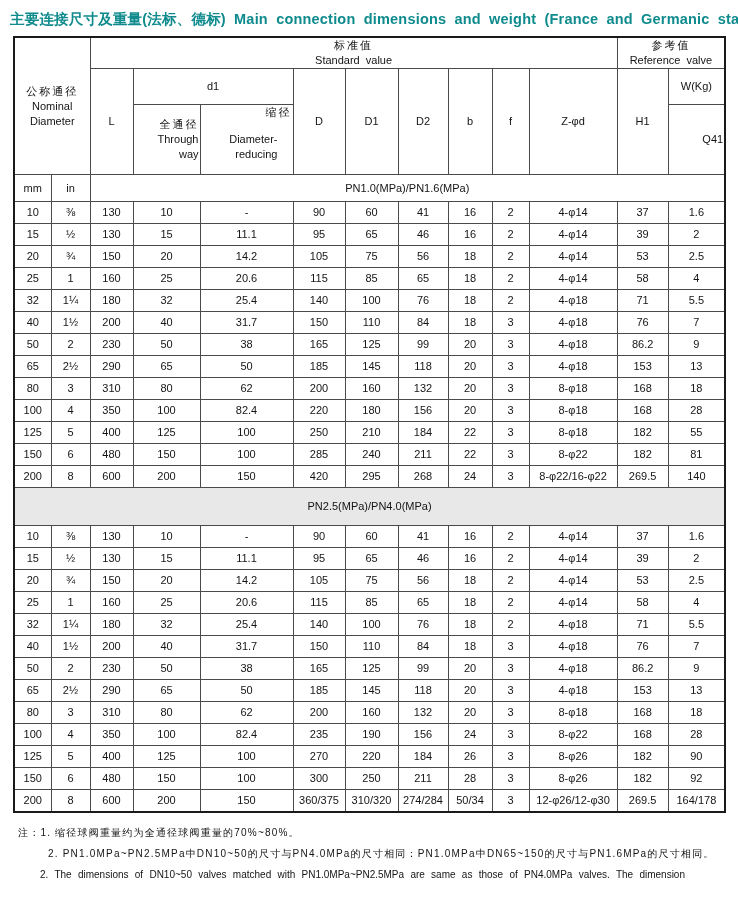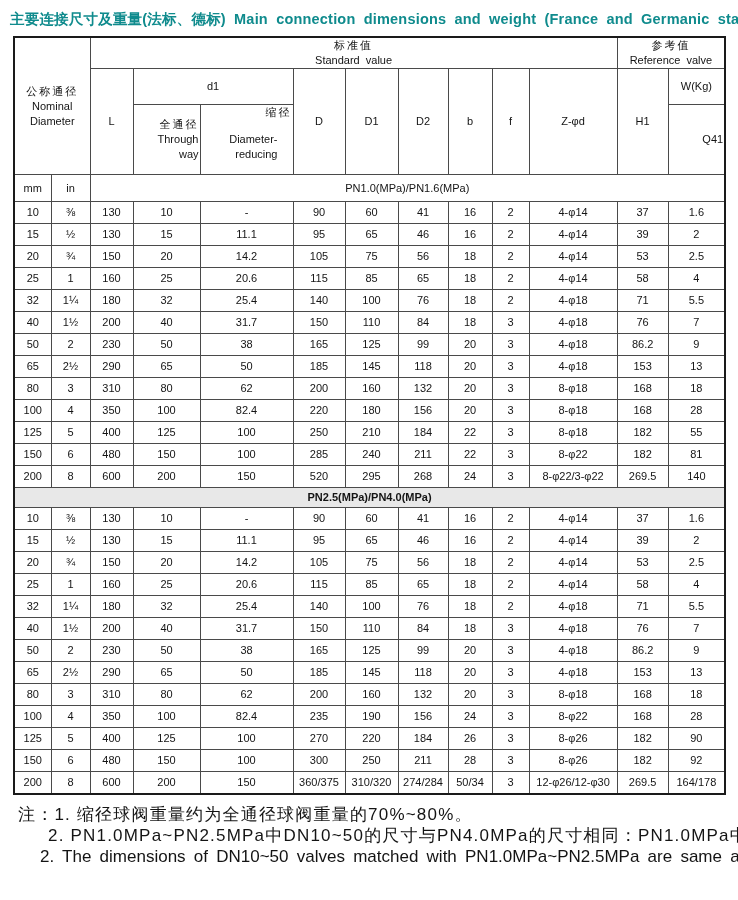--- a/index.html
+++ b/index.html
@@ -35,25 +35,25 @@
     font-size:11px;line-height:13px;color:var(--ink);
     padding:0 1px;overflow:hidden;
     background:#ffffff;
   }
   thead td{background:var(--hdr-bg);}
   tr.h-a td{height:31px;}
   tr.h-b td{height:36px;}
   tr.h-c td{height:52px;text-align:right;}
   tr.h-d td{height:27px;}
   tbody td{height:22px;}
-  tr.band-row td{background:var(--hdr-bg);height:20px;font-weight:bold;}
+  tr.band-row td{background:var(--hdr-bg);height:38px;}
   .cn{letter-spacing:2px;}
   .ws{word-spacing:3px;}
   .hline{line-height:15px;}
-  .notes{margin:9px 8px 0 10px;font-size:17px;line-height:21px;color:var(--ink);}
+  .notes{margin:9px 8px 0 10px;font-size:10px;line-height:21px;color:var(--ink);}
   .note{white-space:nowrap;}
   .note.cn-1{padding-left:8px;letter-spacing:1.2px;}
   .note.cn-2{padding-left:38px;letter-spacing:1.2px;}
   .note.en-1{padding-left:0;word-spacing:3.5px;}
   .note.en-2{padding-left:30px;word-spacing:3.5px;}
   .note.en-3{padding-left:50px;word-spacing:3.5px;}
 </style>
 </head>
 <body>
 
@@ -302,26 +302,26 @@
           <td>8-φ22</td>
           <td>182</td>
           <td>81</td>
         </tr>
         <tr>
           <td>200</td>
           <td>8</td>
           <td>600</td>
           <td>200</td>
           <td>150</td>
-          <td>520</td>
+          <td>420</td>
           <td>295</td>
           <td>268</td>
           <td>24</td>
           <td>3</td>
-          <td>8-φ22/3-φ22</td>
+          <td>8-φ22/16-φ22</td>
           <td>269.5</td>
           <td>140</td>
         </tr>
         <tr class="band-row">
           <td colspan="13">PN2.5(MPa)/PN4.0(MPa)</td>
         </tr>
         <tr>
           <td>10</td>
           <td>⅜</td>
           <td>130</td>

